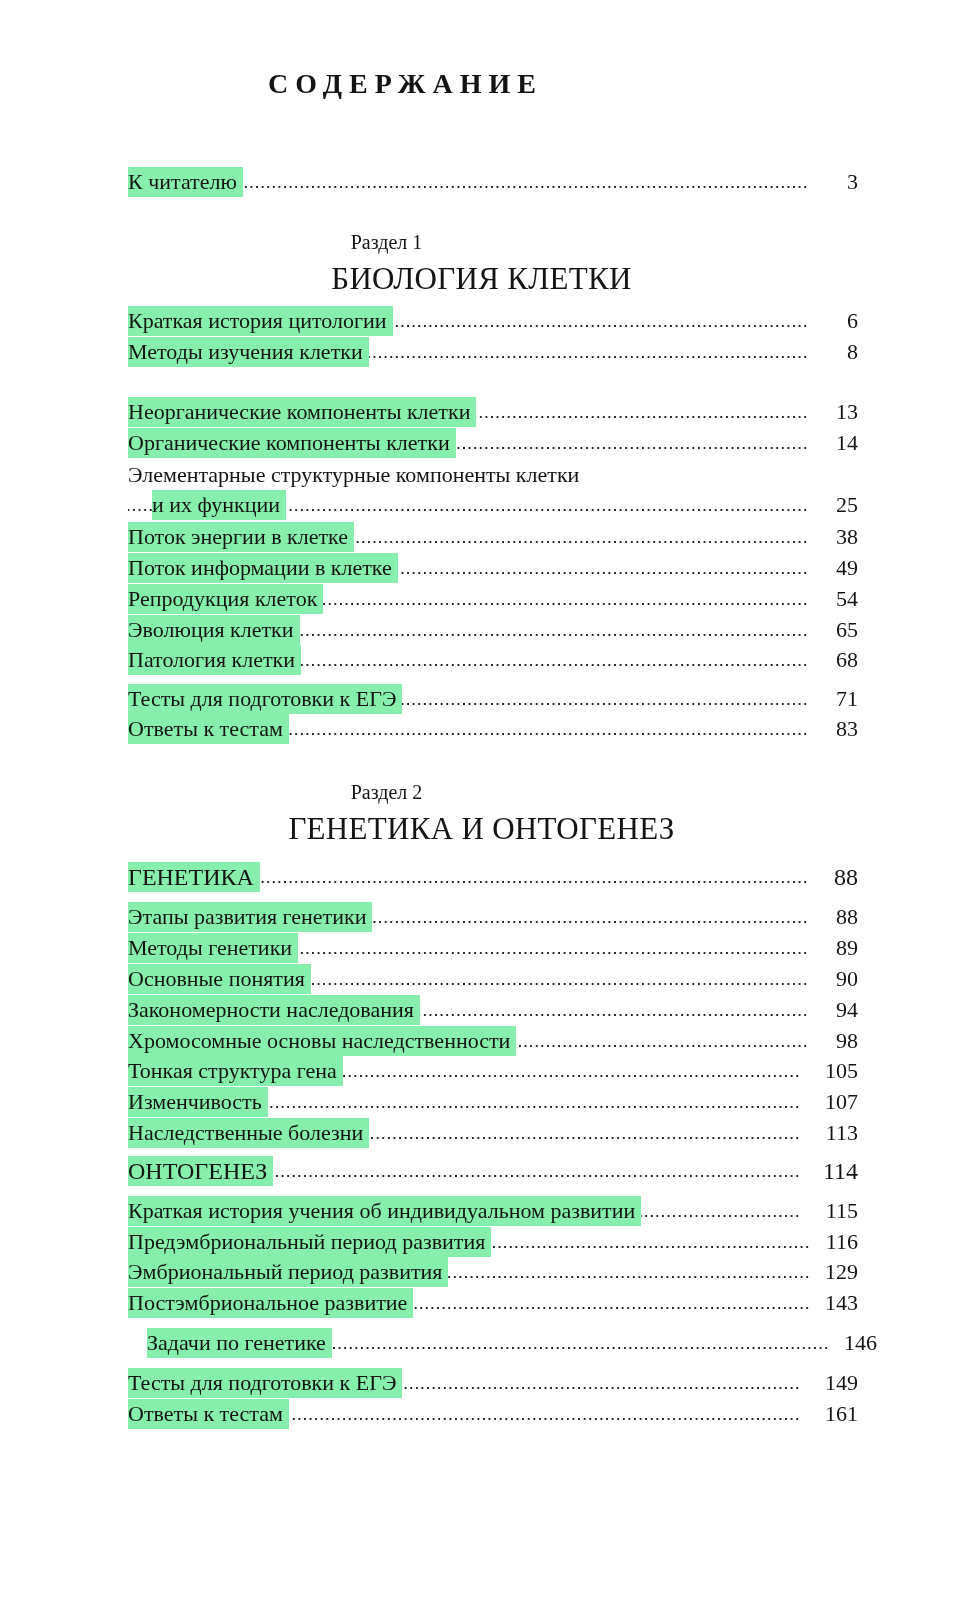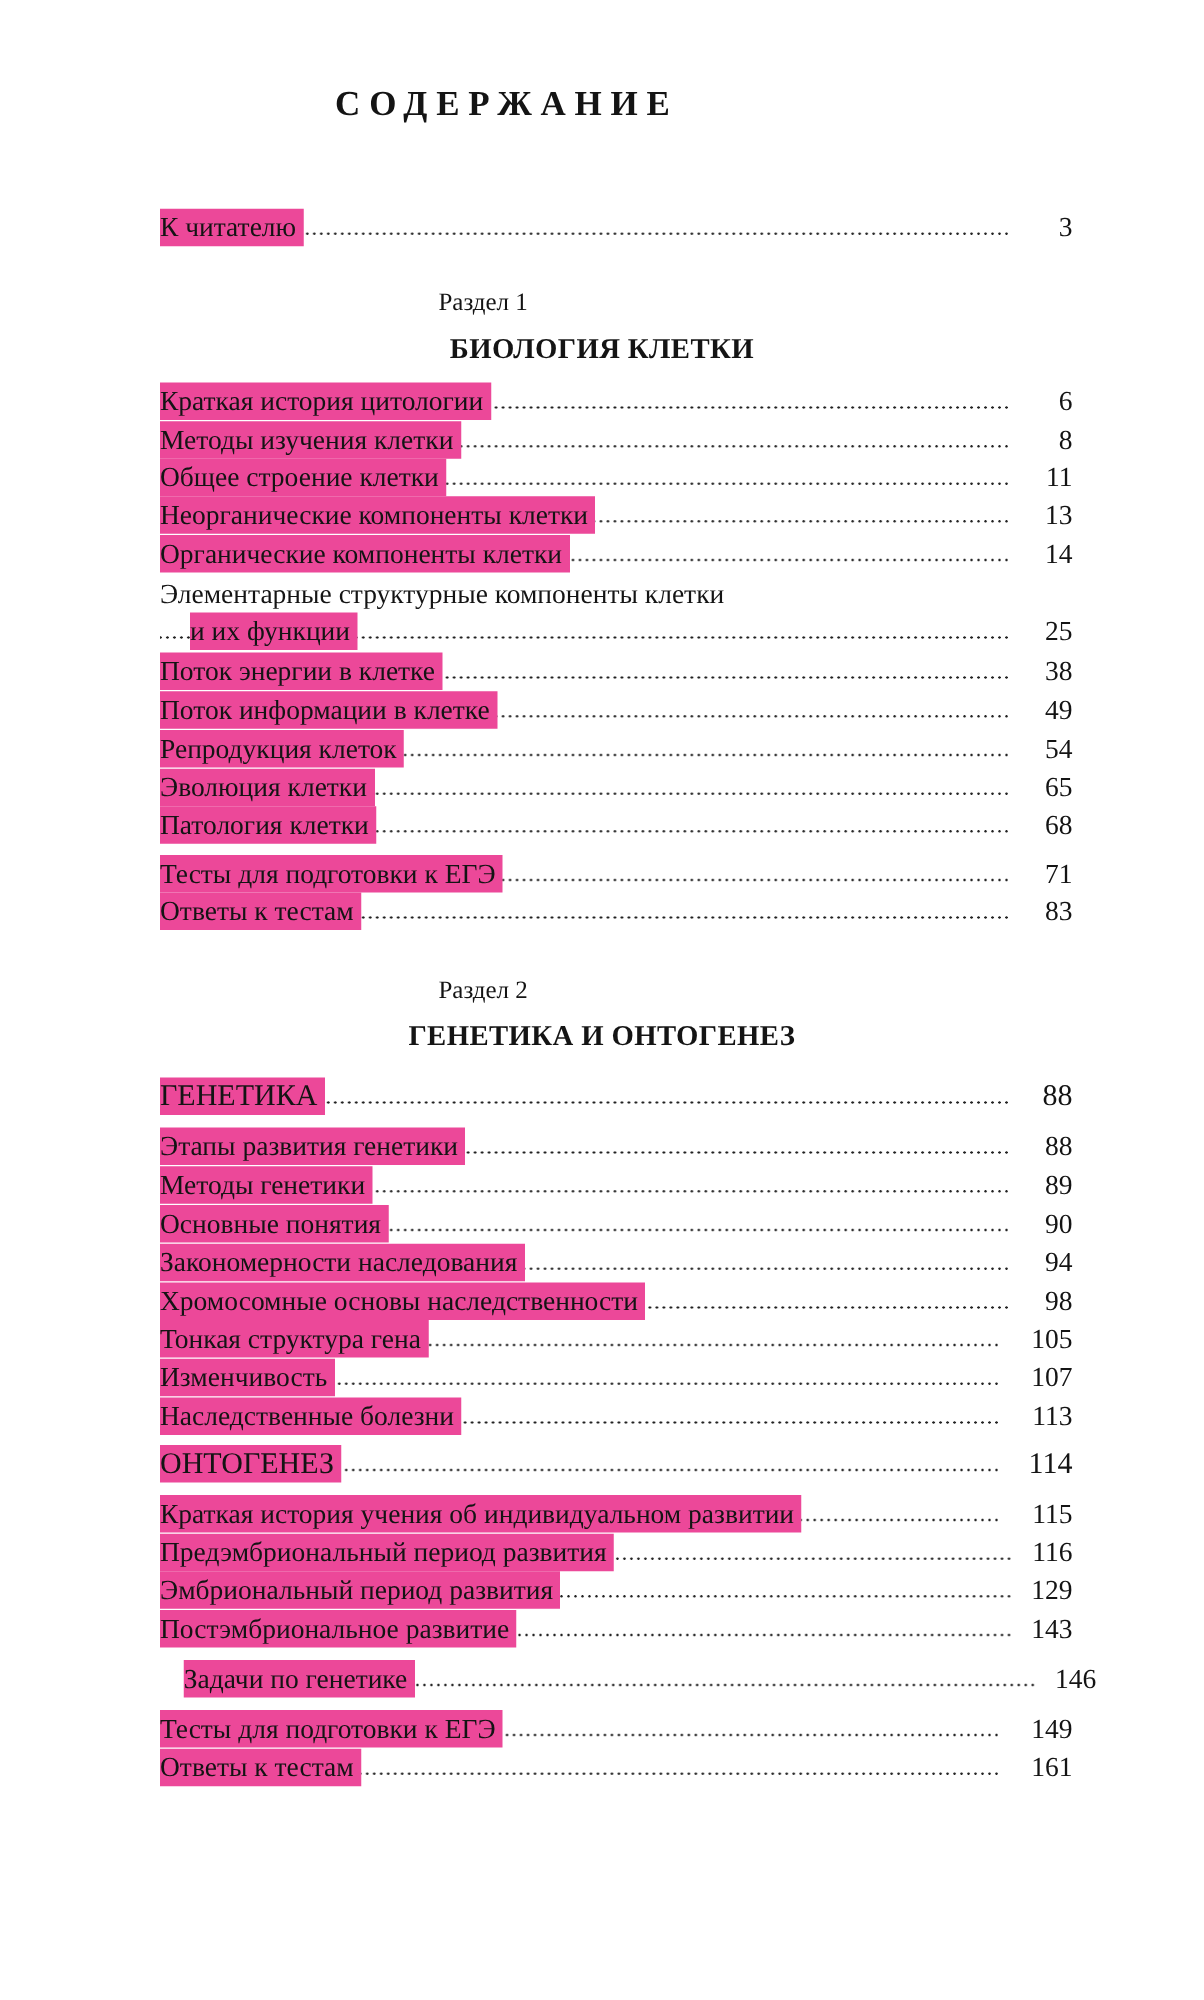--- a/index.html
+++ b/index.html
@@ -39,39 +39,39 @@
       width: 773px;
       text-align: center;
       font-size: 20px;
       line-height: 28px;
     }
     .section-title {
       position: absolute;
       left: 0;
       width: 963px;
       text-align: center;
-      font-size: 23px;
-      font-weight: bold;
+      font-size: 31px;
+      font-weight: normal;
       line-height: 30px;
       letter-spacing: 0.3px;
     }
     .entry {
       position: absolute;
       left: 128px;
       width: 730px;
       height: 30px;
       font-size: 22px;
       line-height: 30px;
       white-space: nowrap;
     }
     .entry .text {
       position: absolute;
       left: 0;
       top: 0;
-      background: #ec4899;
+      background: #86efac;
       padding-right: 6px;
       z-index: 2;
     }
     .entry .text.indent {
       left: 24px;
     }
     .entry .leader {
       position: absolute;
       left: 0;
       right: 50px;
@@ -126,25 +126,20 @@
   <div class="entry" style="top:306px;">
     <span class="text">Краткая история цитологии</span>
     <span class="leader"></span>
     <span class="num">6</span>
   </div>
   <div class="entry" style="top:337px;">
     <span class="text">Методы изучения клетки</span>
     <span class="leader"></span>
     <span class="num">8</span>
   </div>
-  <div class="entry" style="top:367px;">
-    <span class="text">Общее строение клетки</span>
-    <span class="leader"></span>
-    <span class="num">11</span>
-  </div>
   <div class="entry" style="top:397px;">
     <span class="text">Неорганические компоненты клетки</span>
     <span class="leader"></span>
     <span class="num">13</span>
   </div>
   <div class="entry" style="top:428px;">
     <span class="text">Органические компоненты клетки</span>
     <span class="leader"></span>
     <span class="num">14</span>
   </div>

